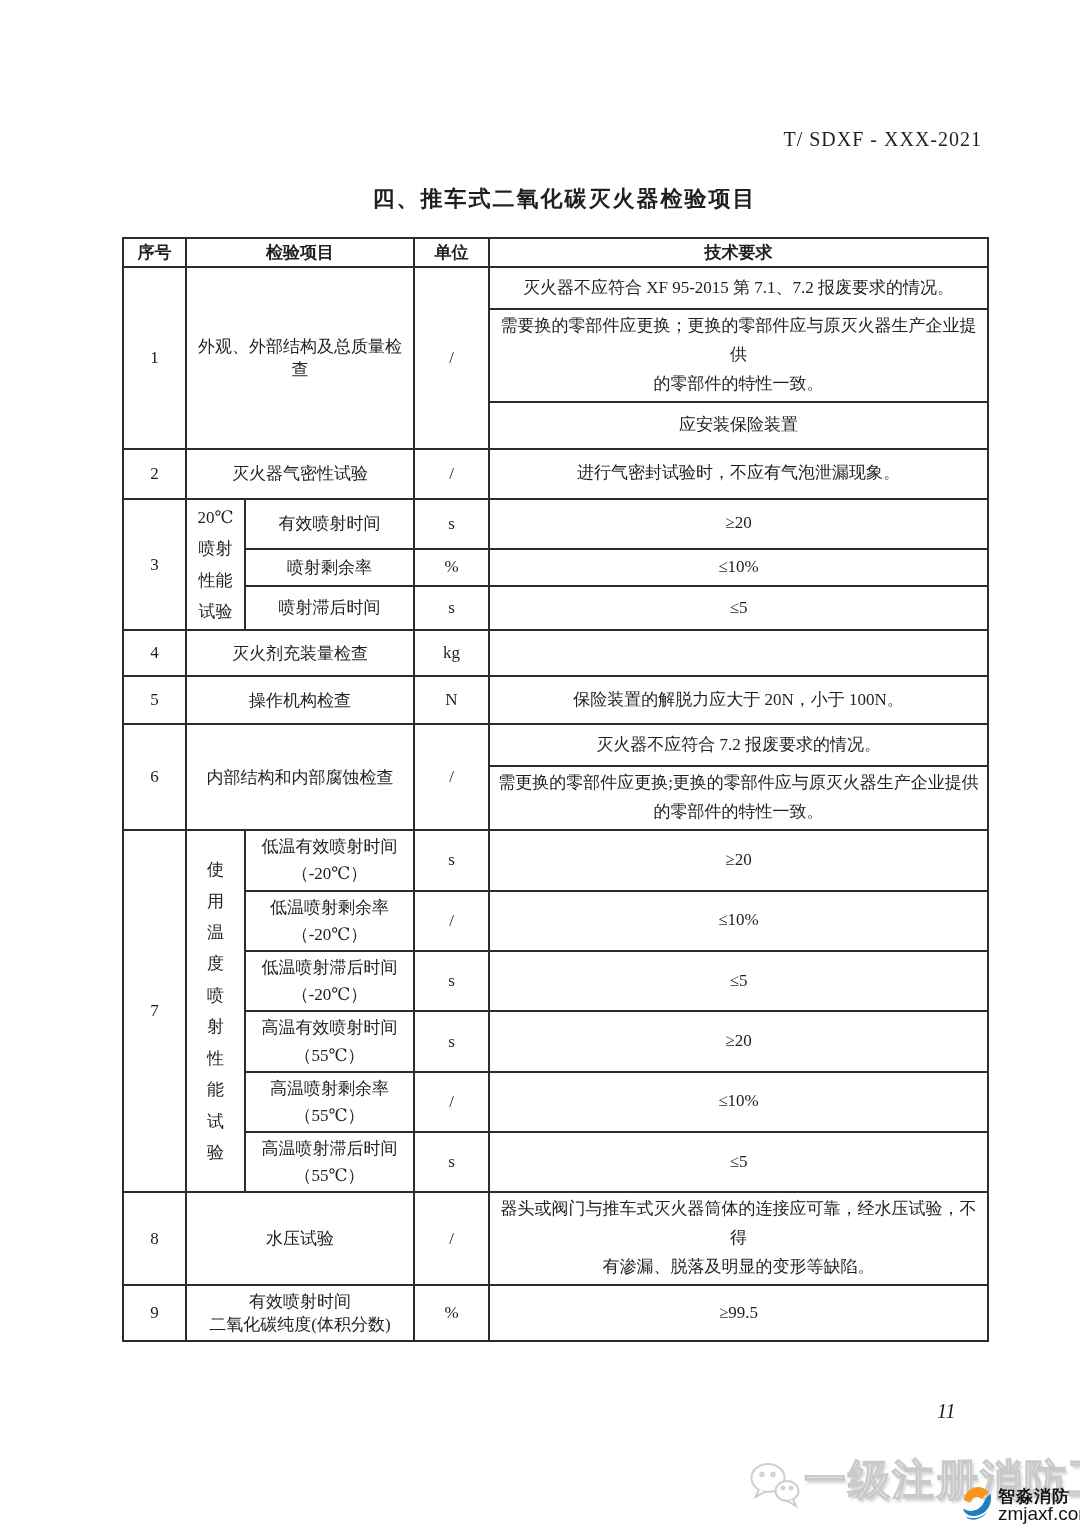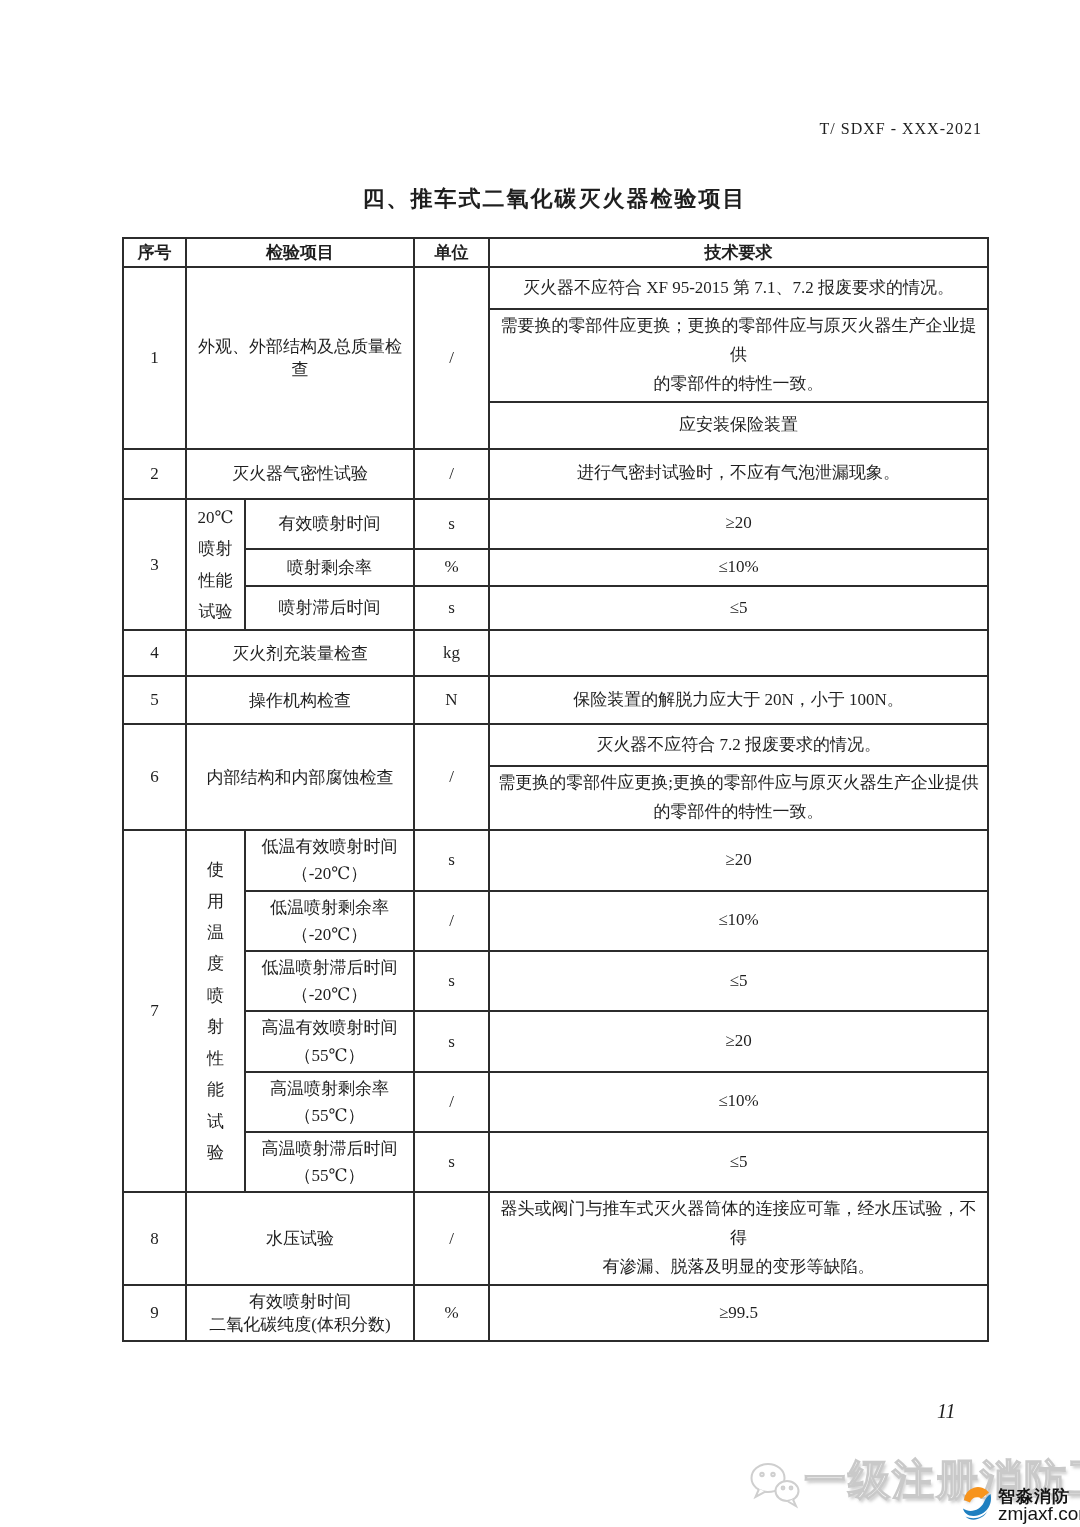--- a/index.html
+++ b/index.html
@@ -3,25 +3,25 @@
 <meta charset="utf-8">
 <style>
   html,body { margin:0; padding:0; background:#ffffff; }
   .page {
     position:relative; width:1080px; height:1527px; margin:0 auto;
     background:#ffffff; overflow:hidden;
     font-family:"Liberation Serif","DejaVu Serif",serif;
     color:#1f1f1f;
   }
   .doc-code {
-    position:absolute; top:120px; right:98px;
-    font-size:16px; letter-spacing:1px; white-space:nowrap;
+    position:absolute; top:128px; right:98px;
+    font-size:20px; letter-spacing:1px; white-space:nowrap;
   }
   .doc-title {
-    position:absolute; top:184px; left:122px; width:865px;
+    position:absolute; top:184px; left:132px; width:865px;
     text-align:center; font-size:22px; font-weight:bold; letter-spacing:2px;
   }
   table.spec {
     position:absolute; top:237px; left:122px; width:865px;
     border-collapse:collapse; table-layout:fixed;
     border:2px solid #2c2c2c;
   }
   table.spec th, table.spec td {
     border:2px solid #2c2c2c;
     font-size:17px; text-align:center; vertical-align:middle;

